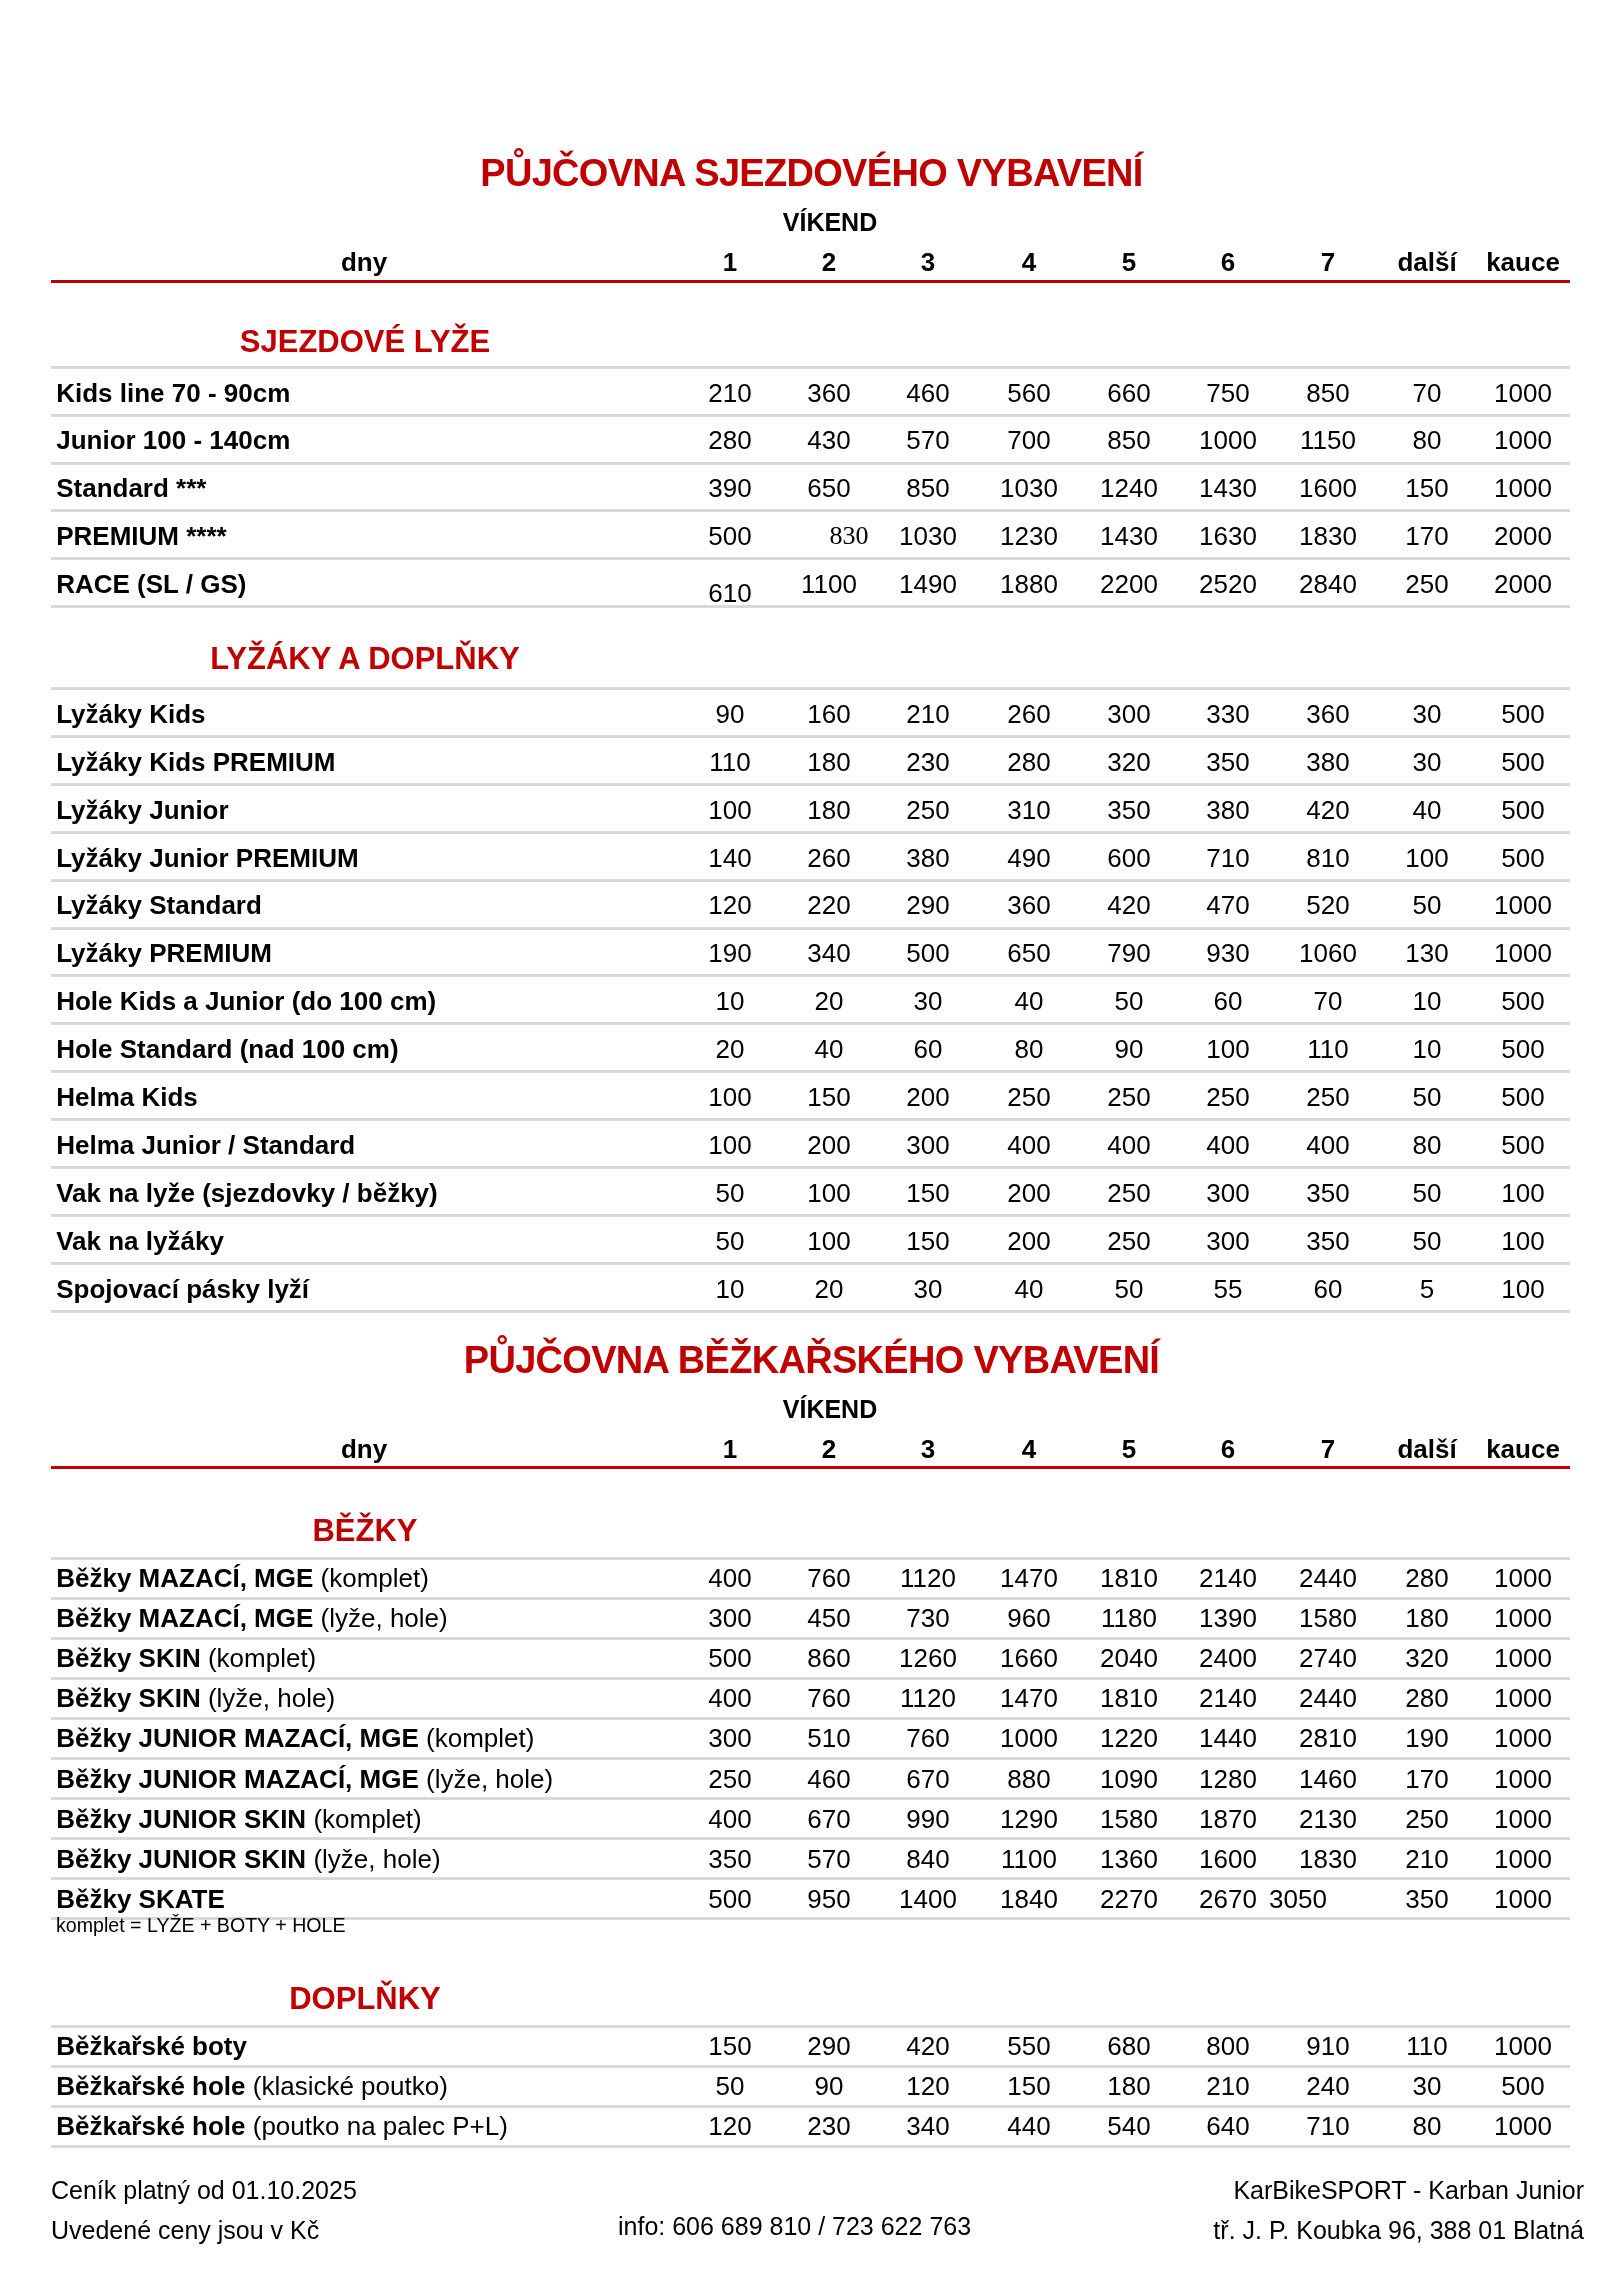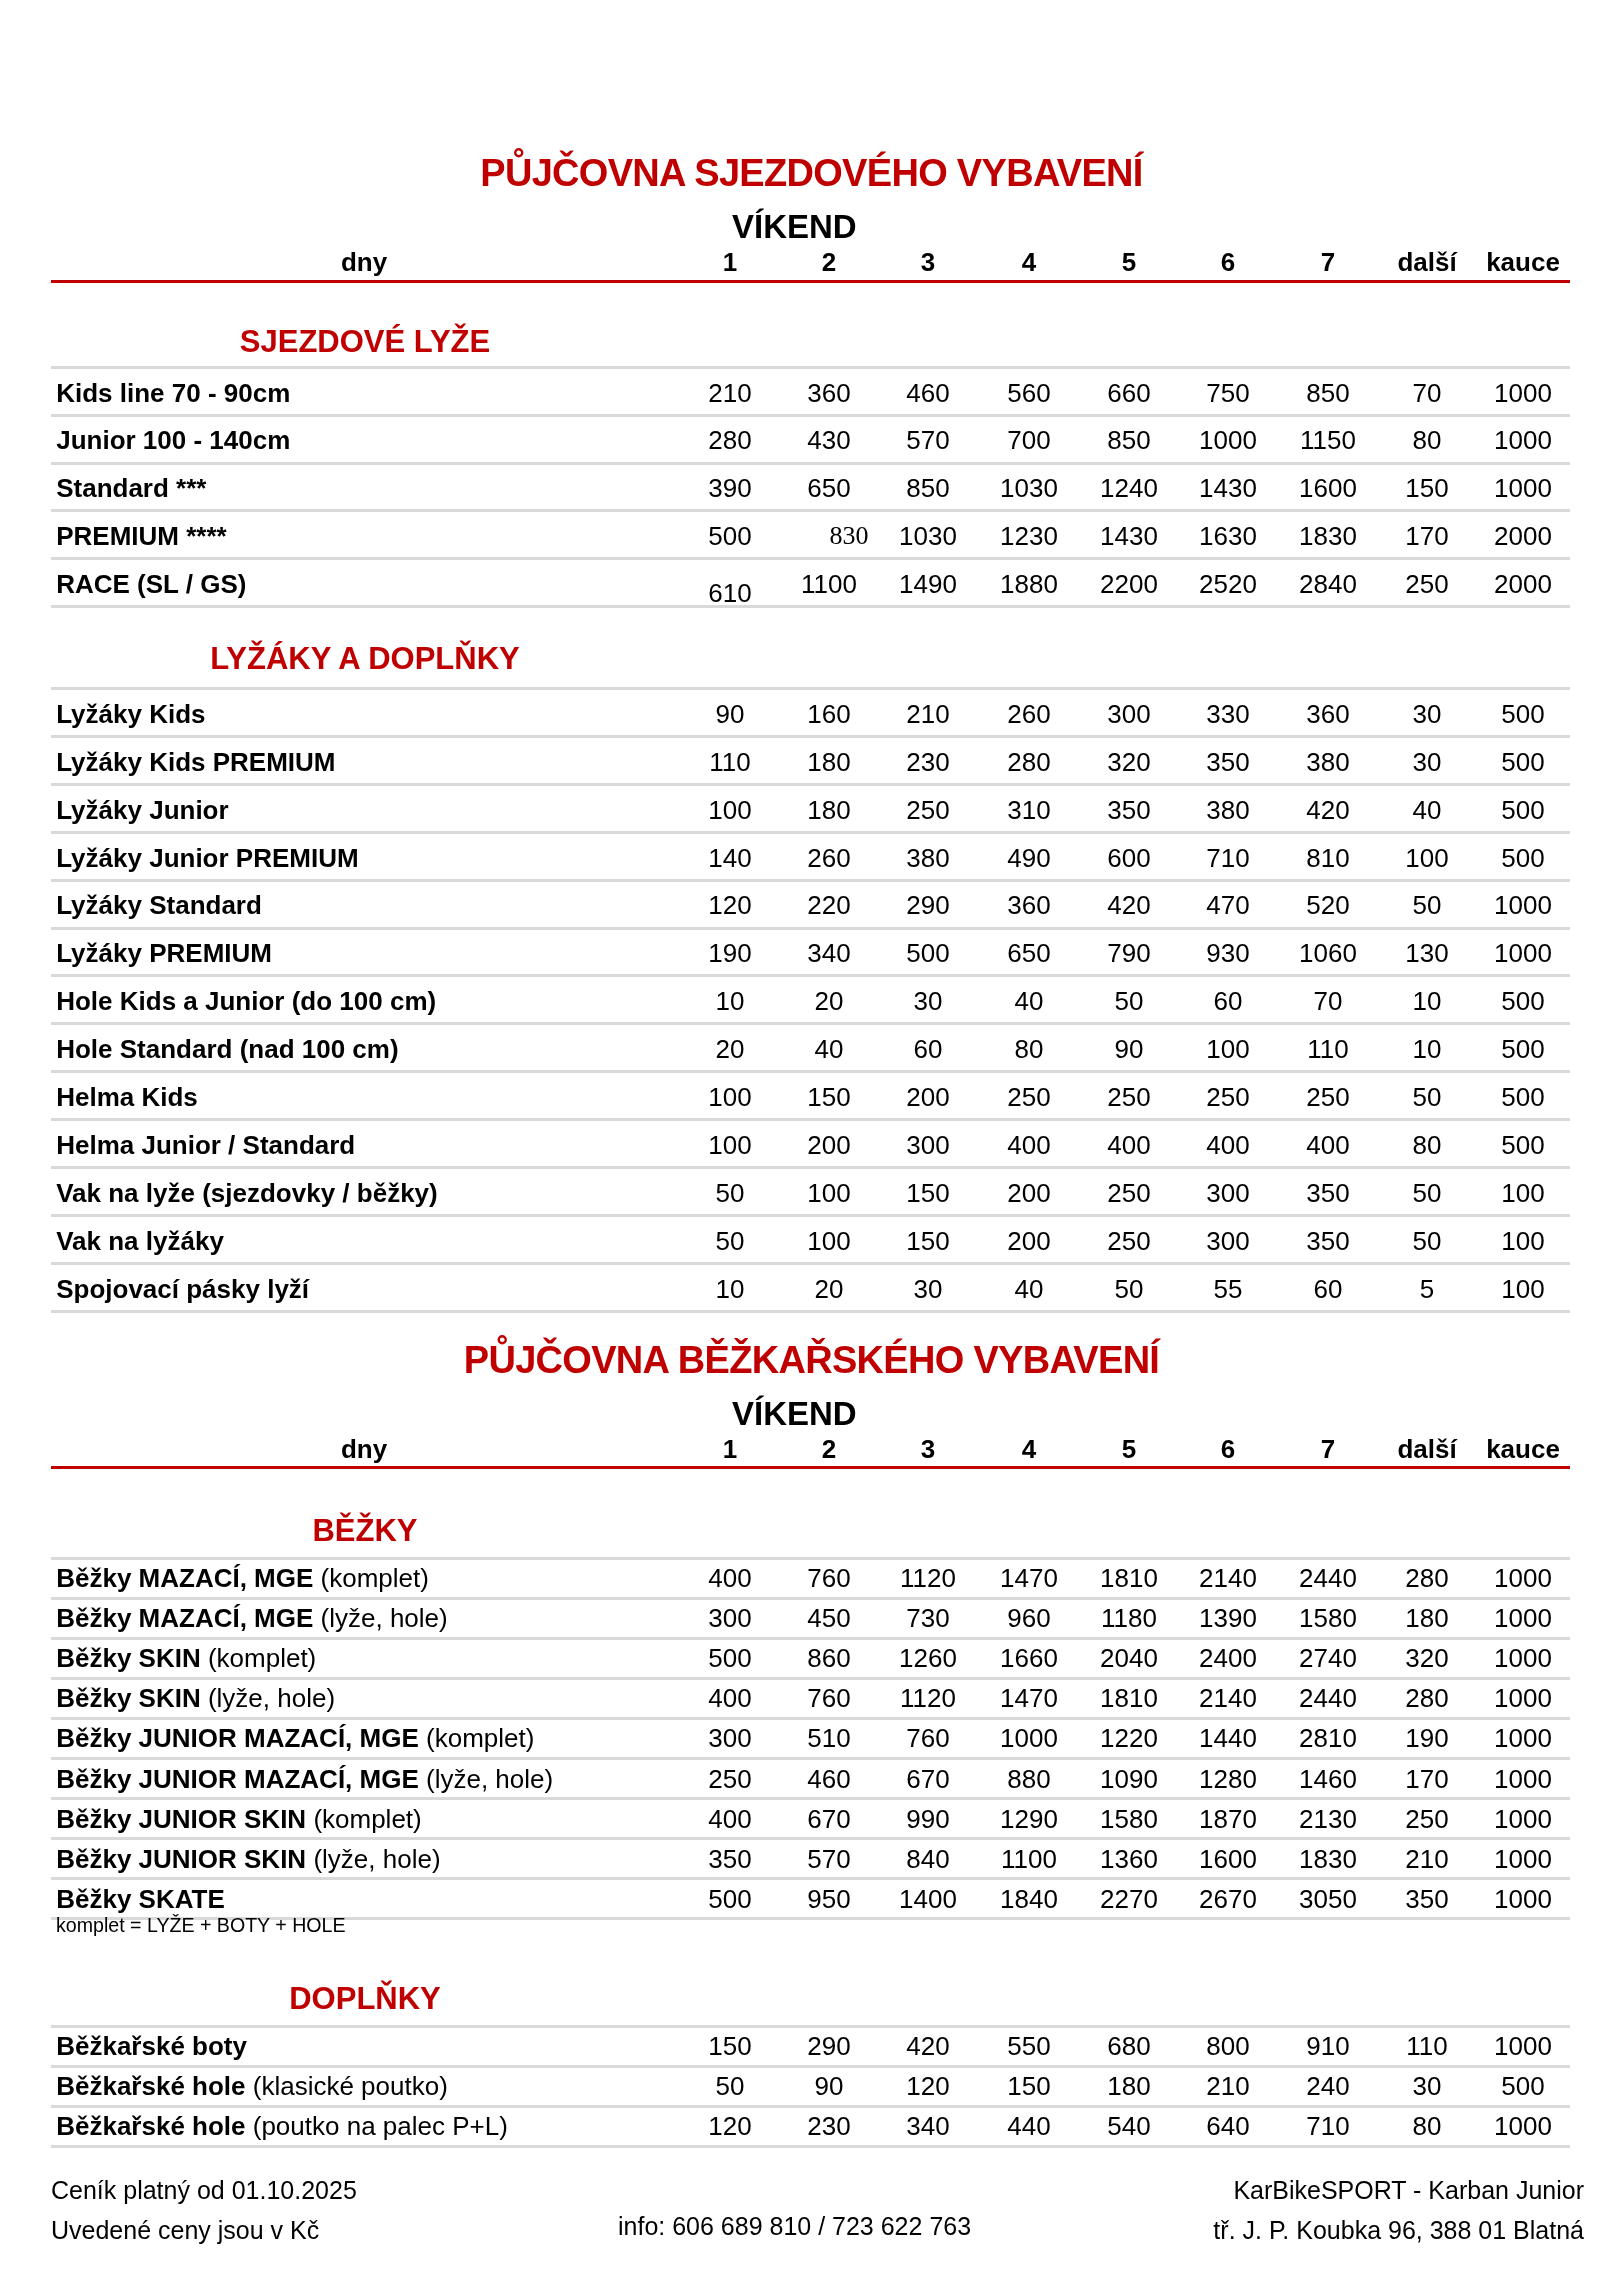--- a/index.html
+++ b/index.html
@@ -1,21 +1,21 @@
 <!DOCTYPE html>
 <html style="font-size:10.5px"><head>
 <meta charset="utf-8">
 <style>
   html, body { margin:0; padding:0; background:#ffffff; }
   body { width:1623px; height:2295px; position:relative; overflow:hidden;
          font-family:"Liberation Sans", sans-serif; color:#000; }
   .title { position:absolute; left:0; width:1623px; text-align:center; color:#c00000;
            font-weight:bold; font-size:38px; letter-spacing:-0.7px; }
-  .vikend { position:absolute; left:732px; width:196px; text-align:left;
-            font-weight:bold; font-size:33px; }
+  .vikend { position:absolute; left:732px; width:196px; text-align:center;
+            font-weight:bold; font-size:25px; }
   .hdr-row { position:absolute; left:51px; width:1519px; height:39px; }
   .hdr-cell { position:absolute; top:0; font-weight:bold; font-size:26px;
               transform:translateX(-50%); white-space:nowrap; }
   .red-line { position:absolute; left:51px; width:1519px; height:2.6px; background:#c00000; }
   .section { position:absolute; color:#c00000; font-weight:bold; font-size:31px;
              transform:translateX(-50%); white-space:nowrap; }
   .grey-line { position:absolute; left:51px; width:1519px; height:2.6px; background:#d9d9d9; }
   .row { position:absolute; left:51px; width:1519px; }
   .row .name { position:absolute; left:5.2px; font-size:26px; white-space:nowrap; }
   .row .name b { font-weight:bold; }
@@ -413,21 +413,21 @@
       </div>
       <div class="grey-line" style="top: 1877px;"></div>
       <div class="row" style="top: 1884px;">
         <div class="name"><b>Běžky SKATE</b></div>
         <div class="val" style="left: 679px;">500</div>
         <div class="val" style="left: 778px;">950</div>
         <div class="val" style="left: 877px;">1400</div>
         <div class="val" style="left: 978px;">1840</div>
         <div class="val" style="left: 1078px;">2270</div>
         <div class="val" style="left: 1177px;">2670</div>
-        <div class="val" style="left: 1277px;">3050</div>
+        <div class="val" style="left: 1247px;">3050</div>
         <div class="val" style="left: 1376px;">350</div>
         <div class="val" style="left: 1472px;">1000</div>
       </div>
       <div class="grey-line" style="top: 1917px;"></div>
     </div>
   <div class="note" style="top:1914px;">komplet = LYŽE + BOTY + HOLE</div>
 
   <div class="section" style="left:365px; top:1981px;">DOPLŇKY</div>
   <div id="g-c1">
       <div class="grey-line" style="top: 2025px;"></div>

